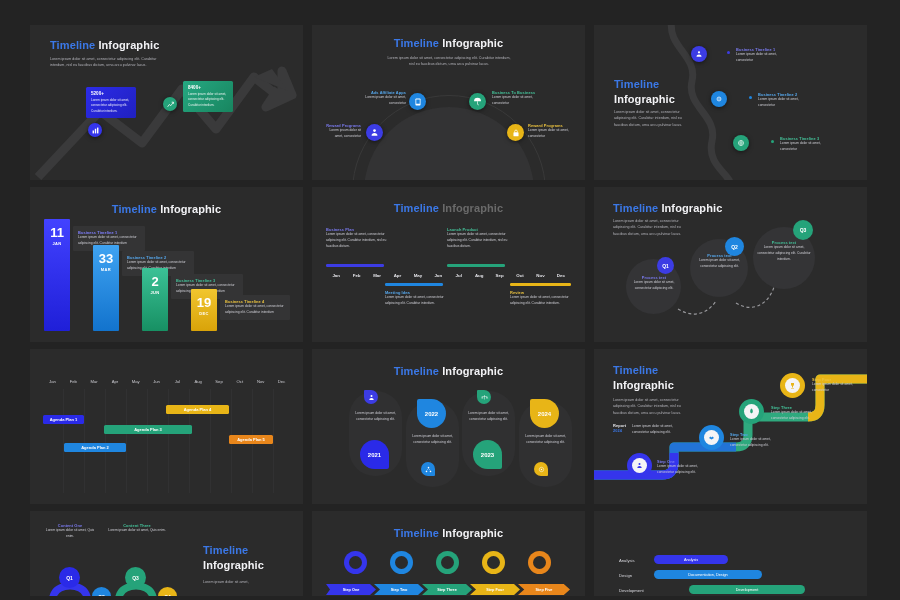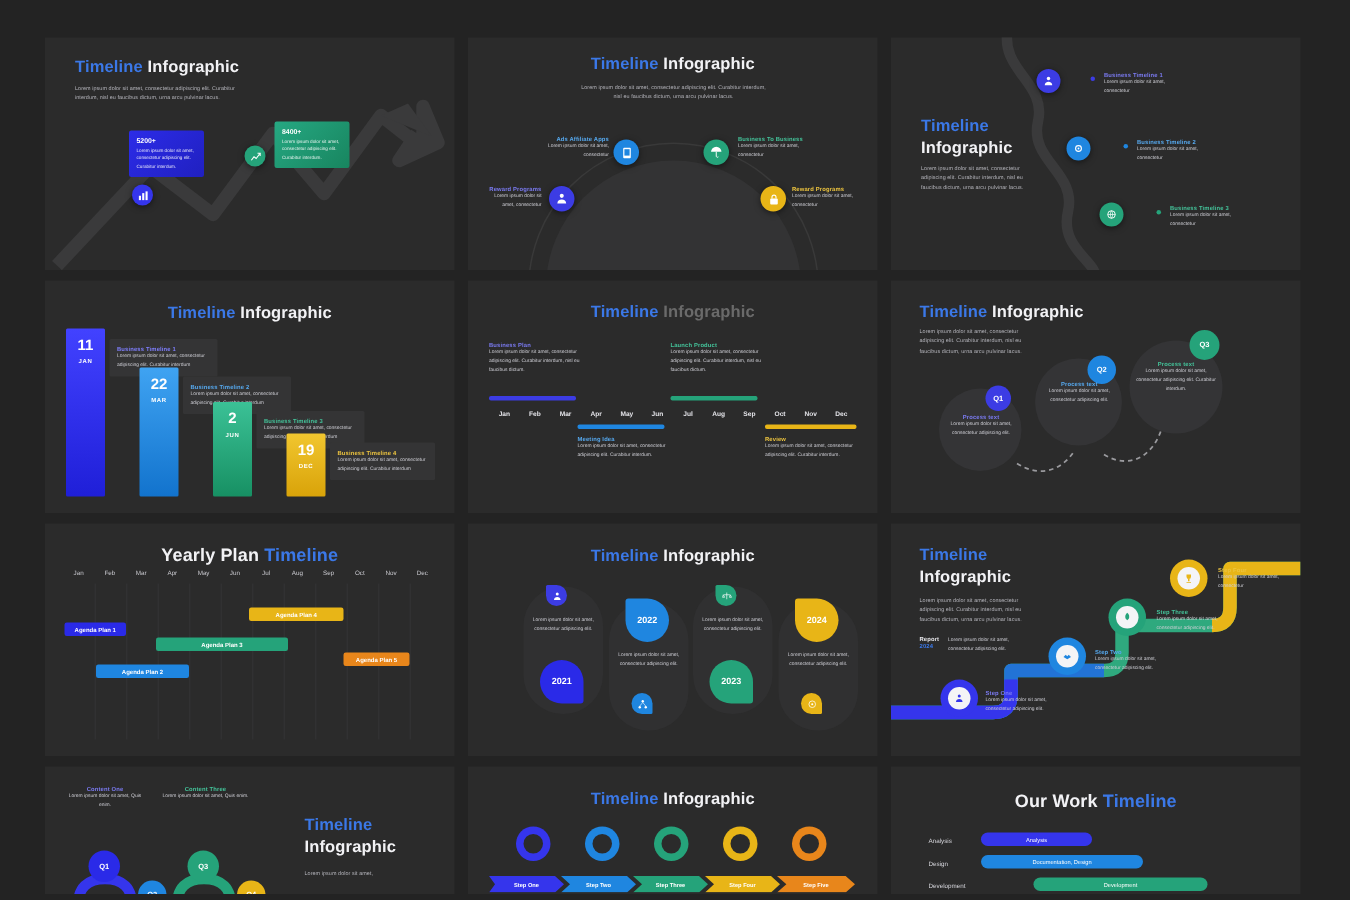--- a/index.html
+++ b/index.html
@@ -51,21 +51,21 @@
     position:absolute; left:52px; top:82px; width:170px; height:170px;
     border-radius:50%; background:#333334;
   }
   .domeline {
     position:absolute; left:40px; top:70px; width:194px; height:194px;
     border-radius:50%; border:1.4px solid #393939;
   }
 
   
   .bar { position:absolute; bottom:11px; border-radius:1px; color:#fff; text-align:center; }
-  .bar .n { font-size:10px; font-weight:700; line-height:1; padding-top:7px; }
+  .bar .n { font-size:13px; font-weight:700; line-height:1; padding-top:7px; }
   .bar .m { font-size:4px; font-weight:700; letter-spacing:.4px; margin-top:2px; }
   .barnote { position:absolute; background:#343435; border-radius:1px; padding:4px 5px; }
 
   
   .mrow {
     position:absolute; left:14px; top:82px; width:245px; height:13px;
     display:flex; align-items:center;
   }
   .mrow span {
     flex:1; text-align:center; font-size:4.4px; font-weight:700; color:#e4e4e9;
@@ -288,21 +288,21 @@
     <div class="bar" style="left:14px;width:26px;height:112px;background:linear-gradient(180deg,#4242ff,#1f1fd8);">
       <div class="n">11</div>
       <div class="m">JAN</div>
     </div>
     <div class="barnote" style="left:43px;top:39px;width:72px;">
       <div class="lbl" style="color:#7f7fff;">Business Timeline 1</div>
       <div class="body">Lorem ipsum dolor sit amet, consectetur adipiscing elit. Curabitur interdum</div>
     </div>
 
     <div class="bar" style="left:63px;width:26px;height:86px;background:linear-gradient(180deg,#3fa3f2,#1273cd);">
-      <div class="n">22</div>
+      <div class="n">33</div>
       <div class="m">MAR</div>
     </div>
     <div class="barnote" style="left:92px;top:64px;width:72px;">
       <div class="lbl" style="color:#56a9ef;">Business Timeline 2</div>
       <div class="body">Lorem ipsum dolor sit amet, consectetur adipiscing elit. Curabitur interdum</div>
     </div>
 
     <div class="bar" style="left:112px;width:26px;height:63px;background:linear-gradient(180deg,#3bc196,#179063);">
       <div class="n">2</div>
       <div class="m">JUN</div>
@@ -396,24 +396,20 @@
 
     <div class="bigc" style="left:159px;top:40px;width:62px;height:62px;"></div>
     <div class="qb" style="left:199px;top:33px;width:20px;height:20px;background:#25a37a;">Q3</div>
     <div style="position:absolute;left:162px;top:53px;width:56px;text-align:center;">
       <div class="lbl" style="color:#44c39a;">Process text</div>
       <div class="body">Lorem ipsum dolor sit amet, consectetur adipiscing elit. Curabitur interdum.</div>
     </div>
   </div>
 
   <div class="panel">
-    <div class="ttl ctr" style="position:absolute;left:0;top:14px;width:273px;font-size:12px;">
-      <span class="w">Yearly Plan</span>
-      <span class="b">Timeline</span>
-    </div>
     <div class="gm">
       <span>Jan</span>
       <span>Feb</span>
       <span>Mar</span>
       <span>Apr</span>
       <span>May</span>
       <span>Jun</span>
       <span>Jul</span>
       <span>Aug</span>
       <span>Sep</span>
@@ -619,24 +615,20 @@
       </div>
 
     <div class="chev" style="left:14px;top:73px;width:50px;background:#3535ec;clip-path:polygon(0 0,88% 0,100% 50%,88% 100%,0 100%,8% 50%);">Step One</div>
     <div class="chev" style="left:62px;top:73px;width:50px;background:#1f86e0;clip-path:polygon(0 0,88% 0,100% 50%,88% 100%,0 100%,12% 50%);">Step Two</div>
     <div class="chev" style="left:110px;top:73px;width:50px;background:#25a37a;clip-path:polygon(0 0,88% 0,100% 50%,88% 100%,0 100%,12% 50%);">Step Three</div>
     <div class="chev" style="left:158px;top:73px;width:50px;background:#e8b517;clip-path:polygon(0 0,88% 0,100% 50%,88% 100%,0 100%,12% 50%);">Step Four</div>
     <div class="chev" style="left:206px;top:73px;width:52px;background:#e8861b;clip-path:polygon(0 0,88% 0,100% 50%,88% 100%,0 100%,12% 50%);">Step Five</div>
   </div>
 
   <div class="panel">
-    <div class="ttl ctr" style="position:absolute;left:0;top:16px;width:273px;font-size:12px;">
-      <span class="w">Our Work</span>
-      <span class="b">Timeline</span>
-    </div>
     <div class="wlbl" style="left:25px;top:47px;">Analysis</div>
     <div class="wbar" style="left:60px;top:44px;width:74px;background:#3535ec;">Analysis</div>
     <div class="wlbl" style="left:25px;top:62px;">Design</div>
     <div class="wbar" style="left:60px;top:59px;width:108px;background:#1f86e0;">Documentation, Design</div>
     <div class="wlbl" style="left:25px;top:77px;">Development</div>
     <div class="wbar" style="left:95px;top:74px;width:116px;background:#25a37a;">Development</div>
   </div>
 
 </div>
 

